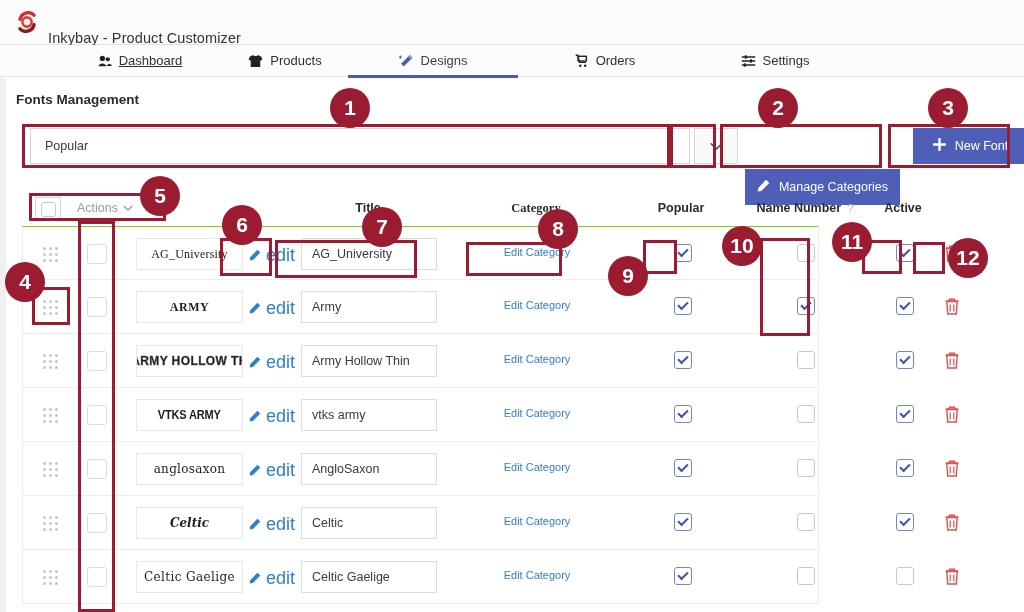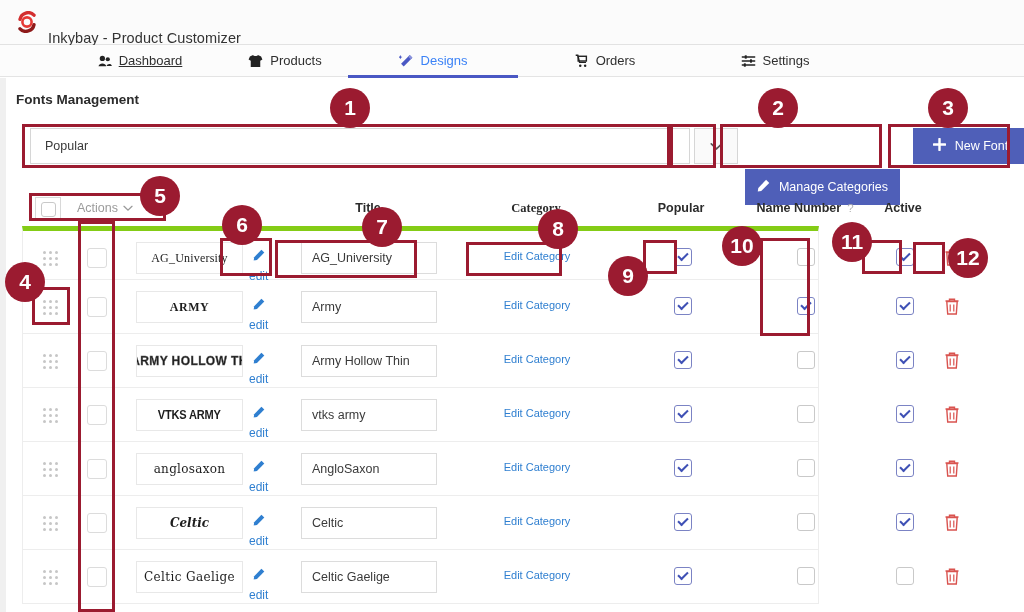--- a/index.html
+++ b/index.html
@@ -26,21 +26,21 @@
     position:absolute;left:0;top:45px;width:1024px;height:32px;
     background:#fcfcfc;border-bottom:1px solid #e4e4e4;
     display:flex;align-items:center;box-sizing:border-box;
   }
   .tab{
     height:32px;display:flex;align-items:center;justify-content:center;
     gap:7px;font-size:13px;color:#2f2f2f;position:relative;cursor:default;
     box-sizing:border-box;
   }
   .tab .tlabel{white-space:nowrap;}
-  .tab.active .tlabel{color:#3b82f6;}
+  .tab.active .tlabel{color:#404040;}
   .tab.active:after{
     content:"";position:absolute;left:0;right:0;bottom:-1px;height:3px;background:#4a58c4;
   }
   .tab-ico{display:inline-flex;align-items:center;justify-content:center;}
 
   
   .section-title{
     position:absolute;left:16px;top:92px;font-size:13.5px;font-weight:bold;color:#2b2b2b;
   }
 
@@ -99,21 +99,21 @@
   .th-cat{left:434px;width:160px;font-family:Liberation Serif, serif;}
   .th-pop{left:594px;width:130px;}
   .th-name{left:703px;width:160px;display:flex;align-items:center;justify-content:center;gap:6px;}
   .th-active{left:836px;width:90px;}
   .qmark{font-weight:normal;color:#b3b3b3;font-size:11.5px;}
 
   .row{
     height:54px;border:1px solid #ededed;border-top:none;background:#fff;position:relative;
     box-sizing:border-box;
   }
-  .row:first-of-type{border-top:5px solid #84cc16;}
+  .row:first-of-type{border-top:1px solid #84cc16;}
   .drag{
     position:absolute;left:14px;top:14px;width:26px;height:26px;
     display:grid;grid-template-columns:repeat(3,3px);grid-template-rows:repeat(3,3px);
     gap:3px;align-content:center;justify-content:center;
   }
   .drag i{width:3px;height:3px;background:#c6c6c6;border-radius:50%;display:block;}
   .rowcb{position:absolute;left:64px;top:17px;width:20px;height:20px;border:1px solid #dcdcdc;
          border-radius:3px;background:#fff;box-sizing:border-box;}
   .preview{
     position:absolute;left:113px;top:11px;width:107px;height:32px;border:1px solid #e8e8e8;
@@ -124,21 +124,21 @@
   .pv-ag{font-family:"Liberation Serif",serif;font-size:12.5px;letter-spacing:.2px;}
   .pv-army{font-family:"Liberation Serif",serif;font-weight:bold;font-size:14px;letter-spacing:.6px;}
   .pv-hollow{font-family:"Liberation Sans",sans-serif;font-weight:bold;font-size:9.5px;letter-spacing:.4px;color:#9a9a9a;-webkit-text-stroke:0.4px #555;}
   .pv-vtks{font-family:"Liberation Sans",sans-serif;font-weight:bold;font-size:13px;letter-spacing:-.2px;transform:scaleX(.92);}
   .pv-anglo{font-family:"DejaVu Serif",serif;font-size:12px;letter-spacing:.3px;}
   .pv-celtic{font-family:"DejaVu Serif",serif;font-weight:bold;font-size:14px;font-style:italic;}
   .pv-gaelige{font-family:"DejaVu Serif",serif;font-size:12px;letter-spacing:.4px;}
 
   .editlink{
     position:absolute;left:226px;top:18px;display:flex;align-items:center;gap:5px;
-    color:#2f7fd0;font-size:12px;flex-direction:column;
+    color:#2f7fd0;font-size:18px;
   }
   .titlebox{
     position:absolute;left:278px;top:11px;width:136px;height:32px;border:1px solid #dcdcdc;
     background:#fff;display:flex;align-items:center;padding-left:10px;font-size:12.5px;color:#3a3a3a;
     box-sizing:border-box;
   }
   .catlink{
     position:absolute;left:434px;width:160px;top:19px;text-align:center;color:#2f7fd0;font-size:11px;
   }
   .cell-cb{position:absolute;top:17px;width:18px;height:18px;}

